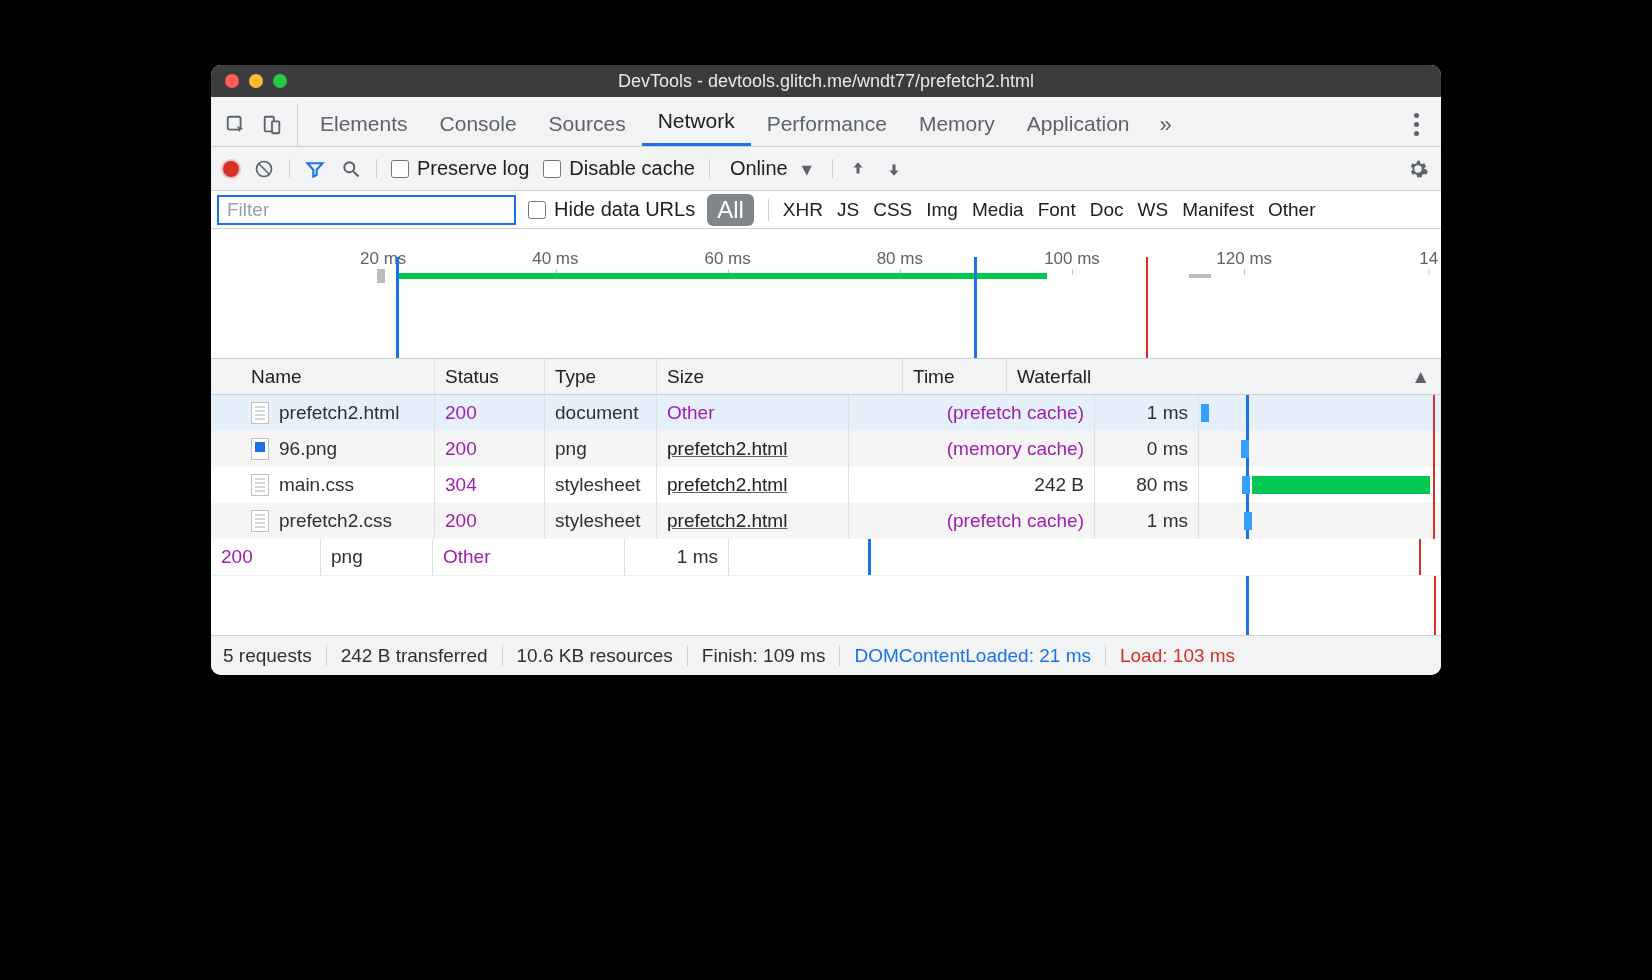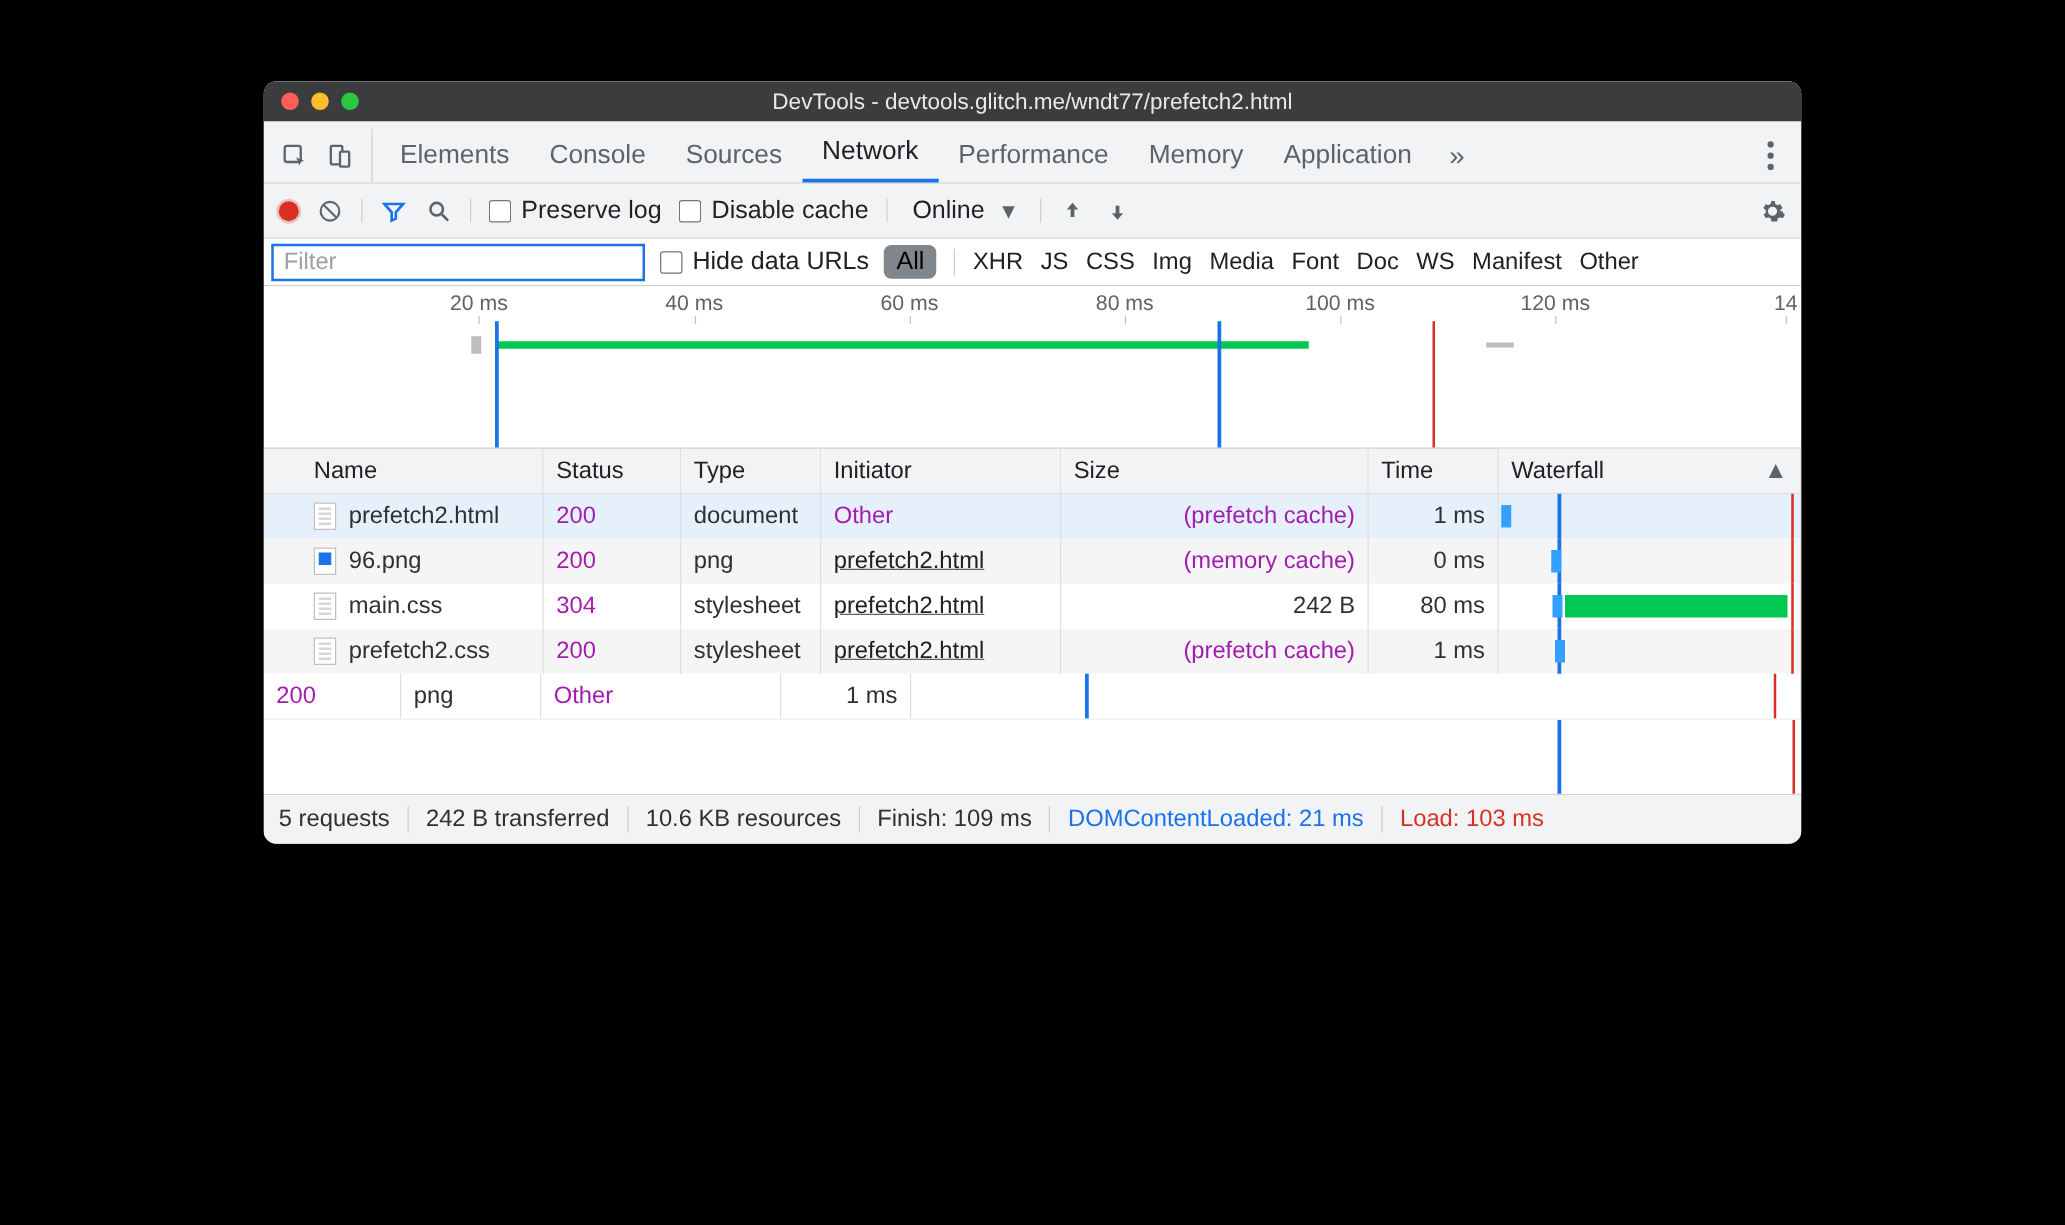--- a/index.html
+++ b/index.html
@@ -88,28 +88,28 @@
   
   .filter-row {
     background:#fff; display:flex; align-items:center;
     padding:4px 6px; border-bottom:1px solid #cfcfcf; gap:12px; height:38px;
   }
   .filter-input {
     width: 299px; height:30px; border:2px solid #1a73e8;
     outline:none; padding:2px 8px; font-size:19px; color:#202124;
   }
   .filter-input::placeholder { color:#9aa0a6; }
-  .type-pill { padding:2px 10px; border-radius:6px; font-size:20px; color:#000000; background:#80868b;}
+  .type-pill { padding:2px 10px; border-radius:6px; font-size:24px; color:#ffffff; background:#80868b;}
   .type-link { font-size:19px; color:#202124; cursor:pointer; }
 
   
   .overview {
     background:#fff; height:130px; position:relative; border-bottom:1px solid #cfcfcf;
   }
-  .ov-ticks { position:absolute; top:0; left:0; right:0; height:24px; }
+  .ov-ticks { position:absolute; top:16px; left:0; right:0; height:24px; }
   .ov-tick { position:absolute; top:4px; font-size:17px; color:#5f6368; transform: translateX(-50%);}
   .ov-tick::after{ content:""; position:absolute; left:50%; top:20px; width:1px; height:6px; background:#c0c0c0;}
   .ov-band { position:absolute; top:44px; height:6px; background:#00c853; }
   .ov-handle { position:absolute; top:40px; width:8px; height:14px; background:#bdbdbd;}
   .ov-vline-blue { position:absolute; top:28px; bottom:0; width:3px; background:#1a73e8;}
   .ov-vline-red  { position:absolute; top:28px; bottom:0; width:2px; background:#d93025;}
   .ov-gray-line { position:absolute; top:45px; width:22px; height:4px; background:#bdbdbd;}
 
   
   .table { background:#fff; }
@@ -296,21 +296,20 @@
     <div class="ov-vline-blue" id="ov-vb2" style="left: 62%;"></div>
     <div class="ov-vline-red" id="ov-vr" style="left: 76%;"></div>
     <div class="ov-gray-line" id="ov-gl" style="left: 79.5%;"></div>
   </div>
 
   <div class="table">
     <div class="thead">
       <div class="th col-name">Name</div>
       <div class="th col-status">Status</div>
       <div class="th col-type">Type</div>
-      <div class="th col-initiator">Initiator</div>
       <div class="th col-size" style="justify-content:flex-start">Size</div>
       <div class="th col-time" style="justify-content:flex-start">Time</div>
       <div class="th col-waterfall">
         <span>Waterfall</span>
         <span class="sort">▲</span>
       </div>
     </div>
     <div class="tbody" id="tbody">
         <div class="row selected">
           <div class="td col-name">

